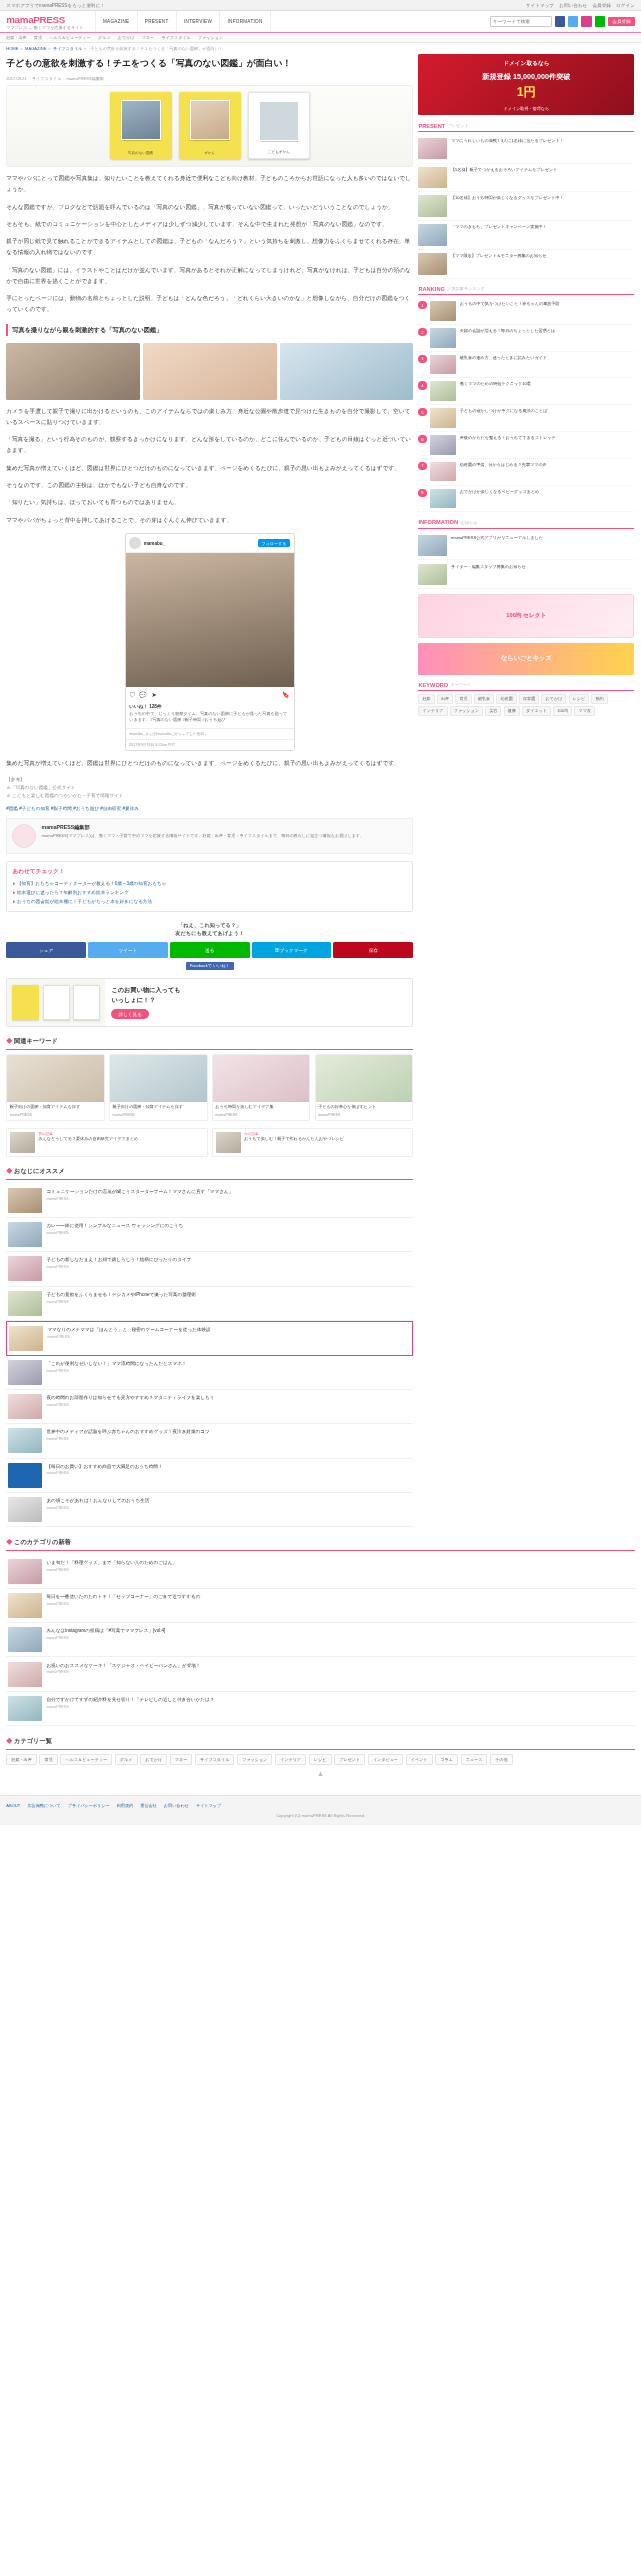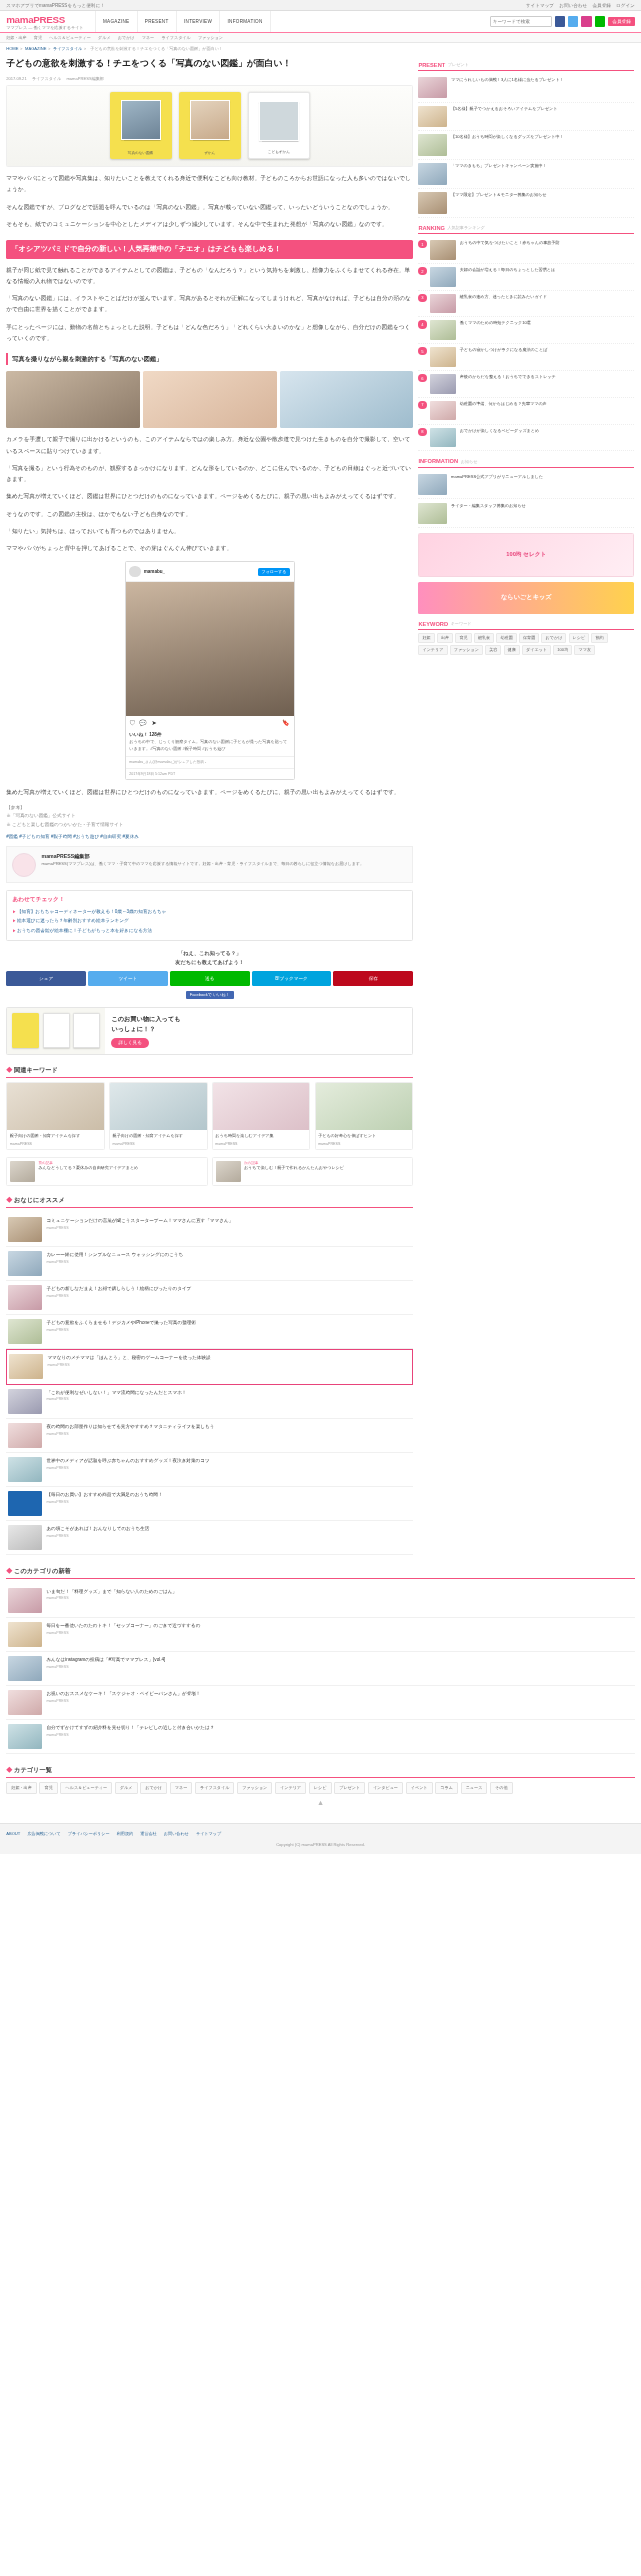--- a/index.html
+++ b/index.html
@@ -311,21 +311,20 @@
       <div class="card white">
         <div class="photo"></div>
         <div class="cap">こどもずかん</div>
       </div>
     </div>
 
     <p class="body">ママやパパにとって図鑑や写真集は、知りたいことを教えてくれる身近で便利なこども向け教材。子どものころからお世話になった人も多いのではないでしょうか。</p>
     <p class="body">そんな図鑑ですが、ブログなどで話題を呼んでいるのは「写真のない図鑑」。写真が載っていない図鑑って、いったいどういうことなのでしょうか。</p>
     <p class="body">そもそも、紙でのコミュニケーションを中心としたメディアは少しずつ減少しています。そんな中で生まれた発想が「写真のない図鑑」なのです。</p>
 
-    <h2 class="sec">「オシアツパミドで自分の新しい！人気再燃中の「チエオ」はチどもも楽しめる！</h2>
     <p class="body">親子が同じ紙で見て触れることができるアイテムとしての図鑑は、子どもの「なんだろう？」という気持ちを刺激し、想像力をふくらませてくれる存在。単なる情報の入れ物ではないのです。</p>
     <p class="body">「写真のない図鑑」には、イラストやことばだけが並んでいます。写真があるとそれが正解になってしまうけれど、写真がなければ、子どもは自分の頭のなかで自由に世界を描くことができます。</p>
     <p class="body">手にとったページには、動物の名前とちょっとした説明。子どもは「どんな色だろう」「どれくらい大きいのかな」と想像しながら、自分だけの図鑑をつくっていくのです。</p>
 
     <h3 class="sub">写真を撮りながら親を刺激的する「写真のない図鑑」</h3>
     <div class="photo-row">
       <div class="ph ph1"></div>
       <div class="ph ph2"></div>
       <div class="ph ph3"></div>
     </div>
@@ -515,20 +514,26 @@
         <div>
             <div class="tx">あの頃こそがあれば！おんなりしてのおうち生活</div>
         <div class="src">mamaPRESS</div>
           </div>
       </div>
     </div>
 
   </div>
 
   <div class="side">
+    <div class="side-ad">
+      <div class="ad-t1">ドメイン取るなら</div>
+      <div class="ad-t2">新規登録 15,000,000件突破</div>
+      <div class="ad-t3">1円</div>
+      <div class="ad-t4">ドメイン取得・管理なら</div>
+    </div>
 
     <div class="side-sec">
       <div class="side-head">
         <span>PRESENT</span>
         <span class="en">プレゼント</span>
       </div>
       <div class="side-item">
         <div class="th t3"></div>
         <div class="tx">ママにうれしいもの満載！3人に1名様に当たるプレゼント！</div>
       </div>

